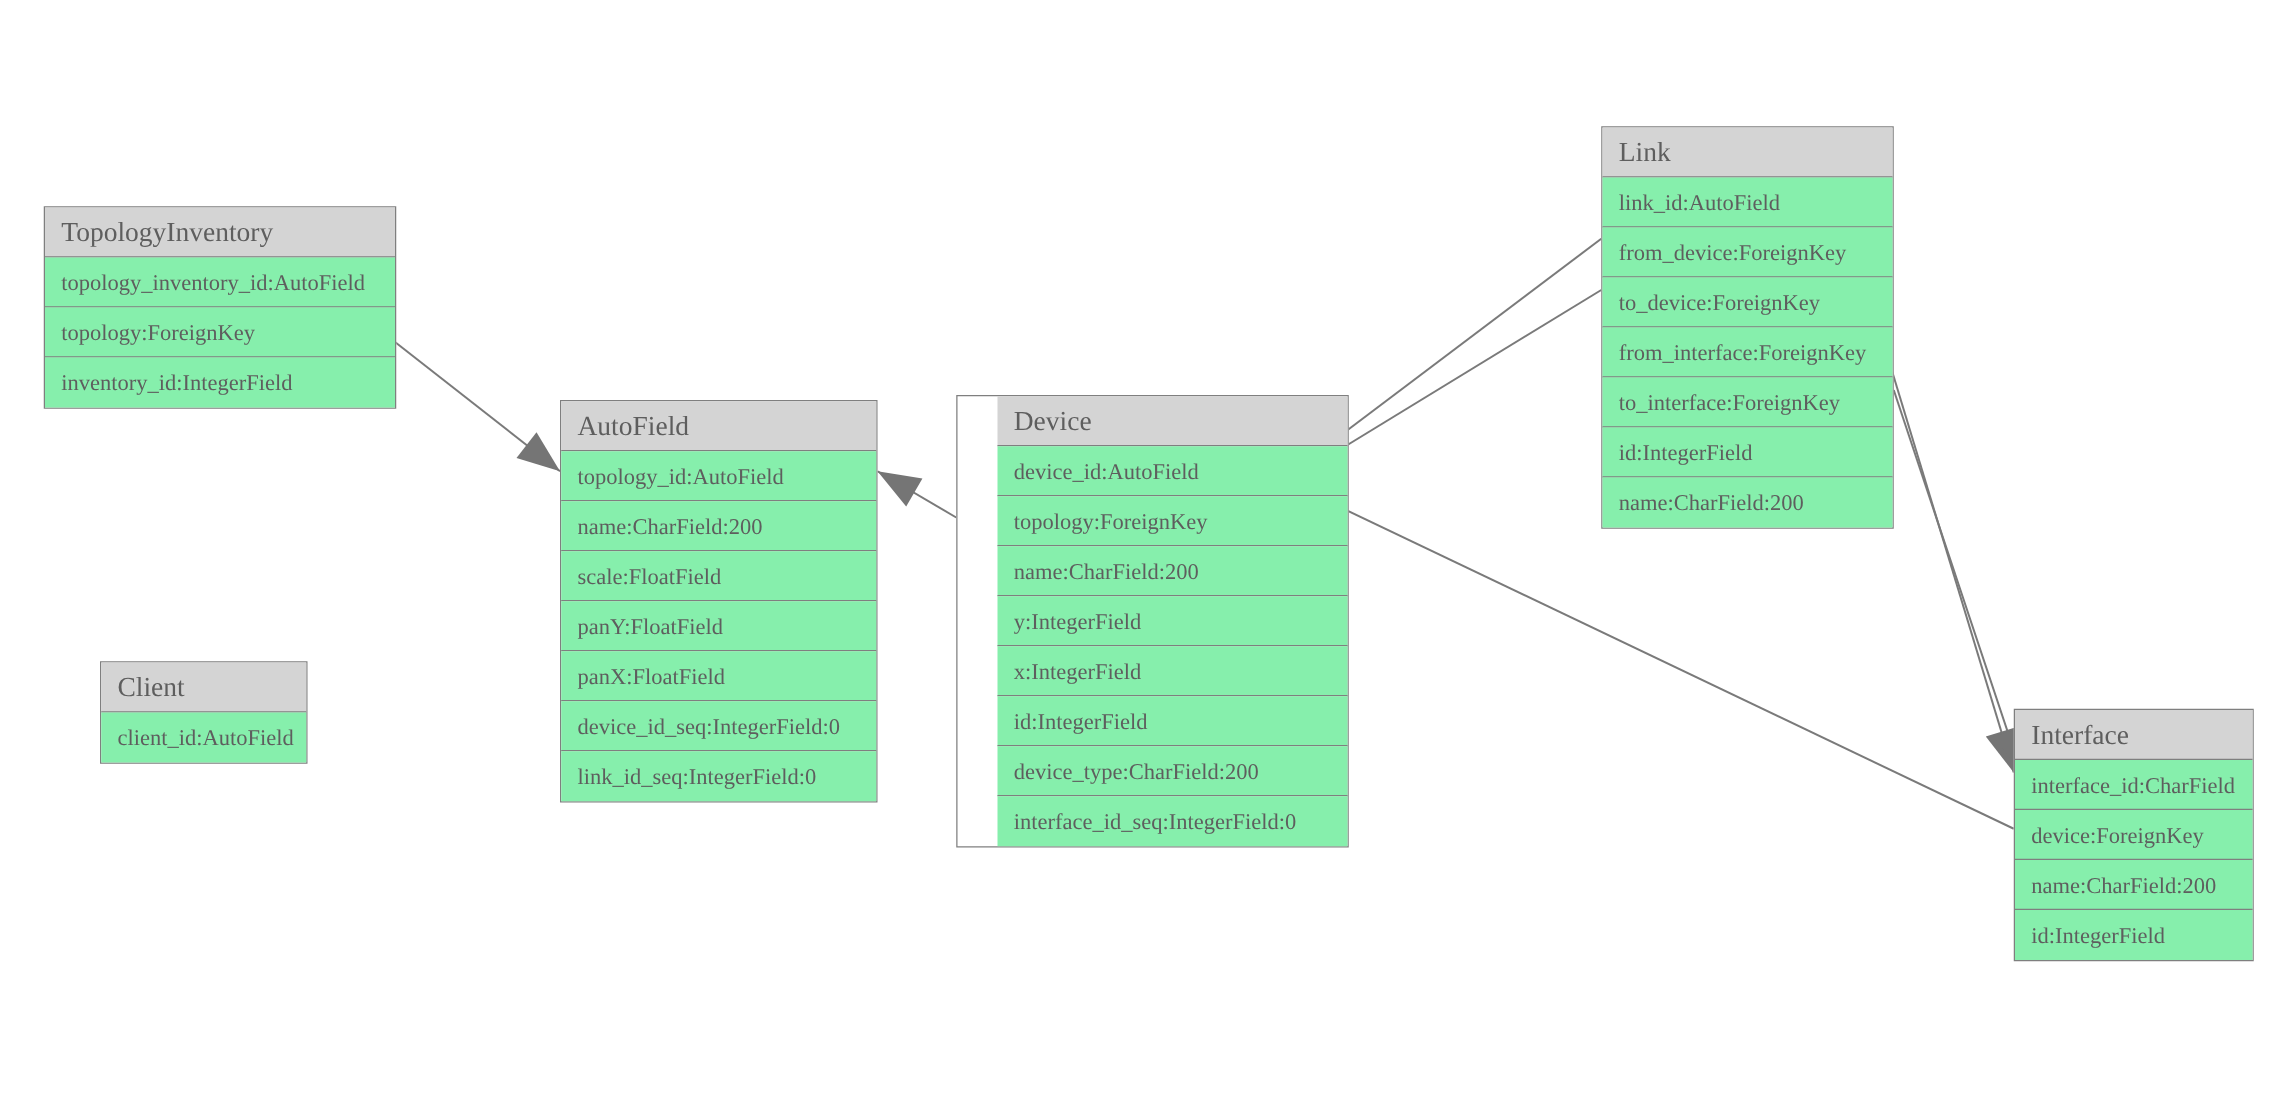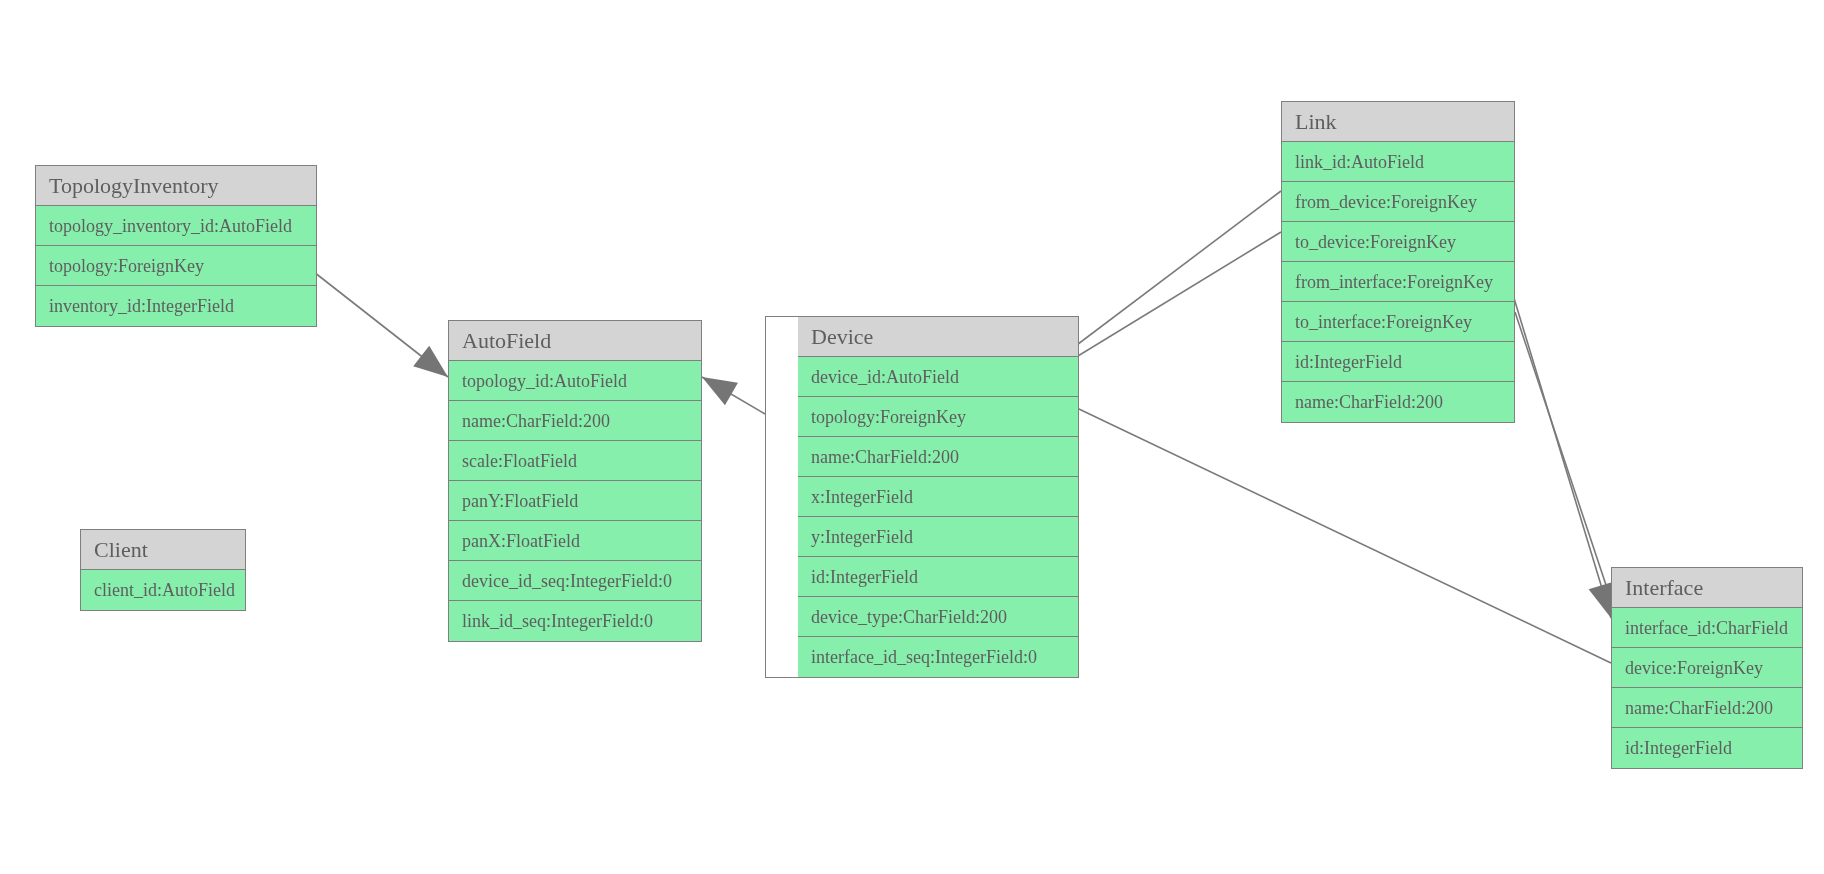--- a/index.html
+++ b/index.html
@@ -104,22 +104,22 @@
         <div class="entity-field">panY:FloatField</div>
         <div class="entity-field">panX:FloatField</div>
         <div class="entity-field">device_id_seq:IntegerField:0</div>
         <div class="entity-field">link_id_seq:IntegerField:0</div>
       </div>
       <div class="entity" style="left: 765px; top: 316px; width: 314px; padding-left: 32px;">
         <div class="entity-header">Device</div>
         <div class="entity-field">device_id:AutoField</div>
         <div class="entity-field">topology:ForeignKey</div>
         <div class="entity-field">name:CharField:200</div>
+        <div class="entity-field">y:IntegerField</div>
         <div class="entity-field">x:IntegerField</div>
-        <div class="entity-field">y:IntegerField</div>
         <div class="entity-field">id:IntegerField</div>
         <div class="entity-field">device_type:CharField:200</div>
         <div class="entity-field">interface_id_seq:IntegerField:0</div>
       </div>
       <div class="entity" style="left: 1281px; top: 101px; width: 234px;">
         <div class="entity-header">Link</div>
         <div class="entity-field">link_id:AutoField</div>
         <div class="entity-field">from_device:ForeignKey</div>
         <div class="entity-field">to_device:ForeignKey</div>
         <div class="entity-field">from_interface:ForeignKey</div>

